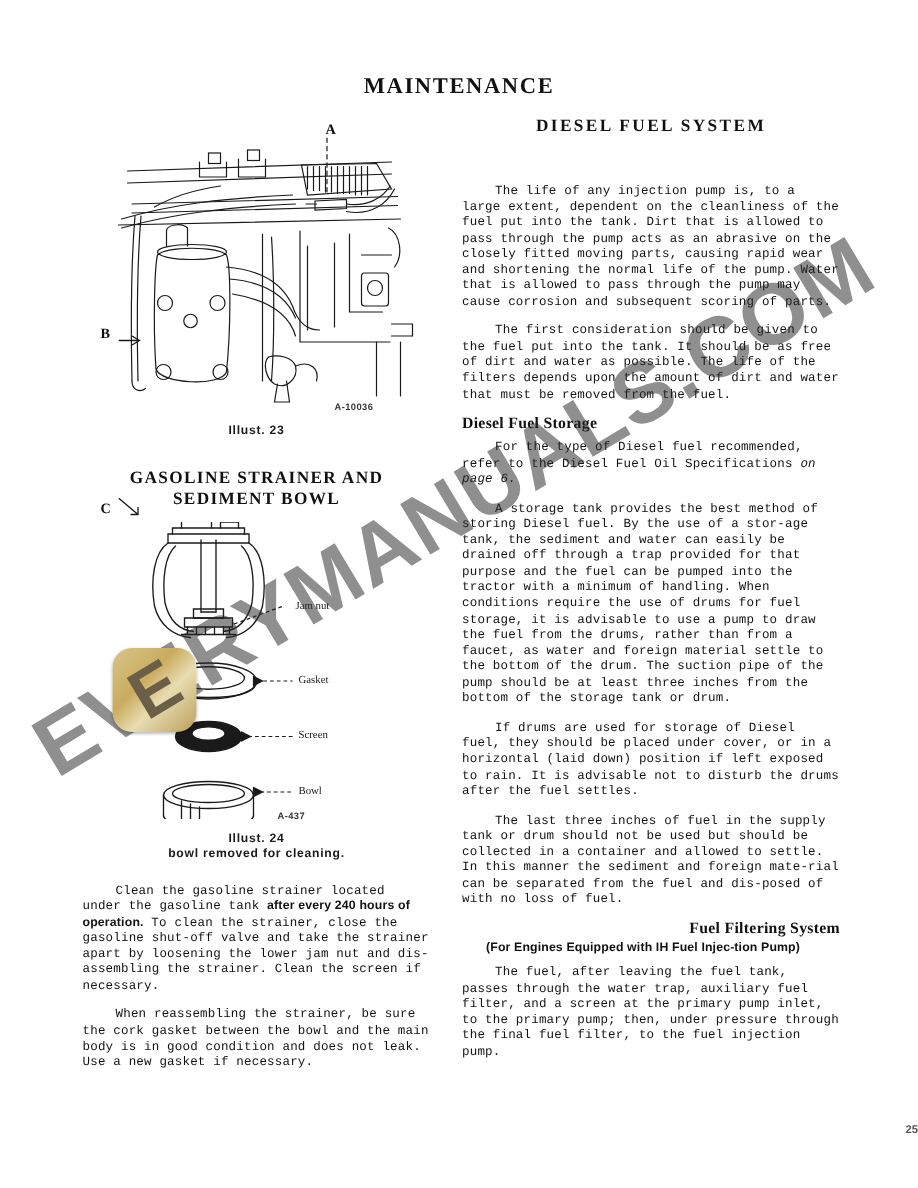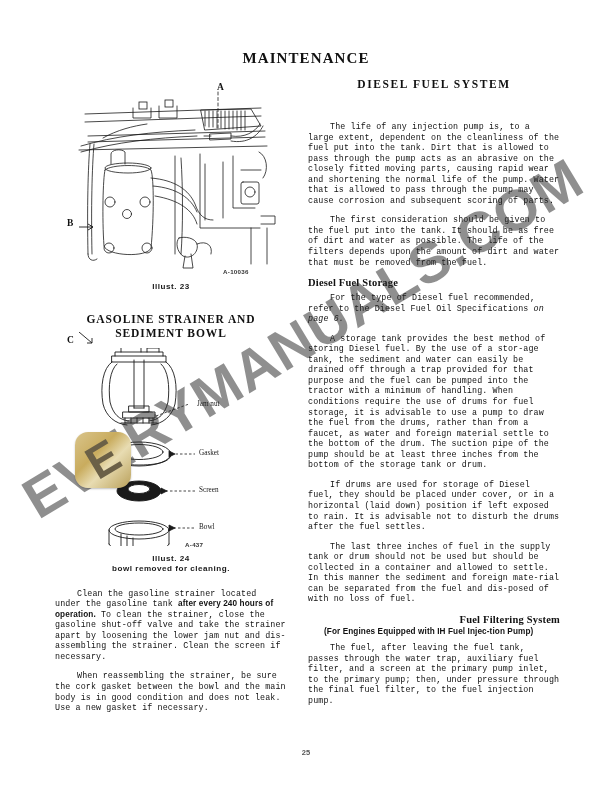--- a/index.html
+++ b/index.html
@@ -186,21 +186,21 @@
     font-family: "Liberation Serif", serif;
     font-size: 7.2px;
     color: #1a1a1a;
   }
 
   .page-number {
     position: absolute;
     left: 0;
     top: 748px;
     width: 612px;
-    text-align: center;
+    text-align: right;
     font-family: "Liberation Sans", sans-serif;
     font-size: 7.5px;
     font-weight: bold;
     color: #555;
   }
   svg { display: block; }
 </style>
 </head>
 <body>
 

